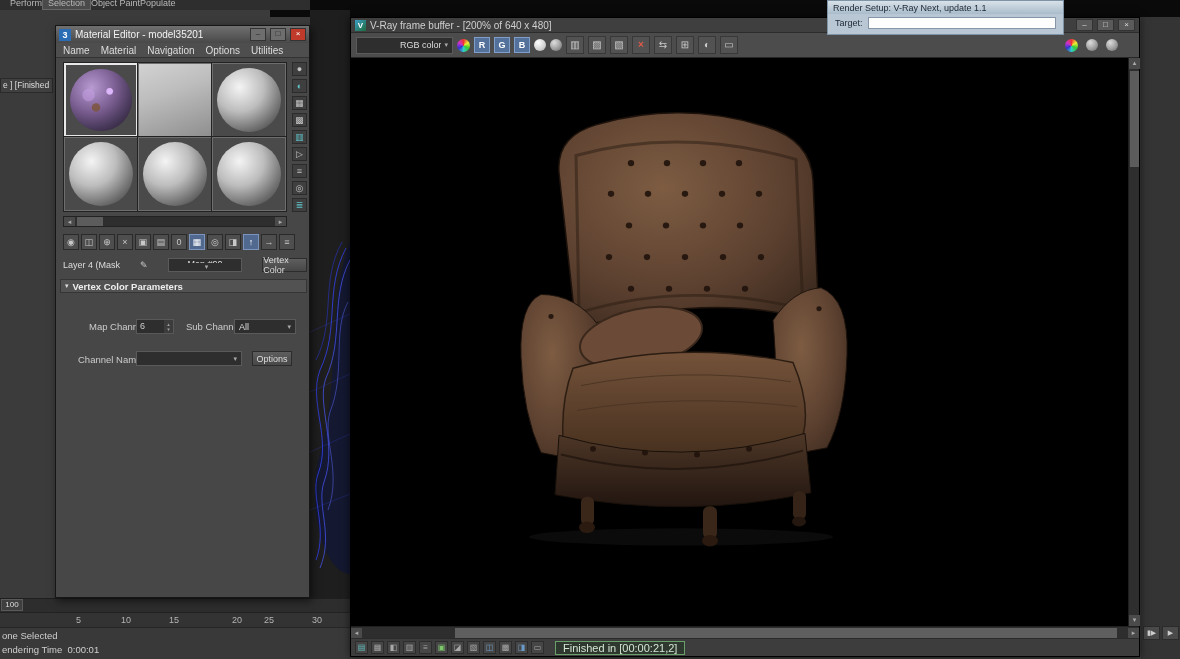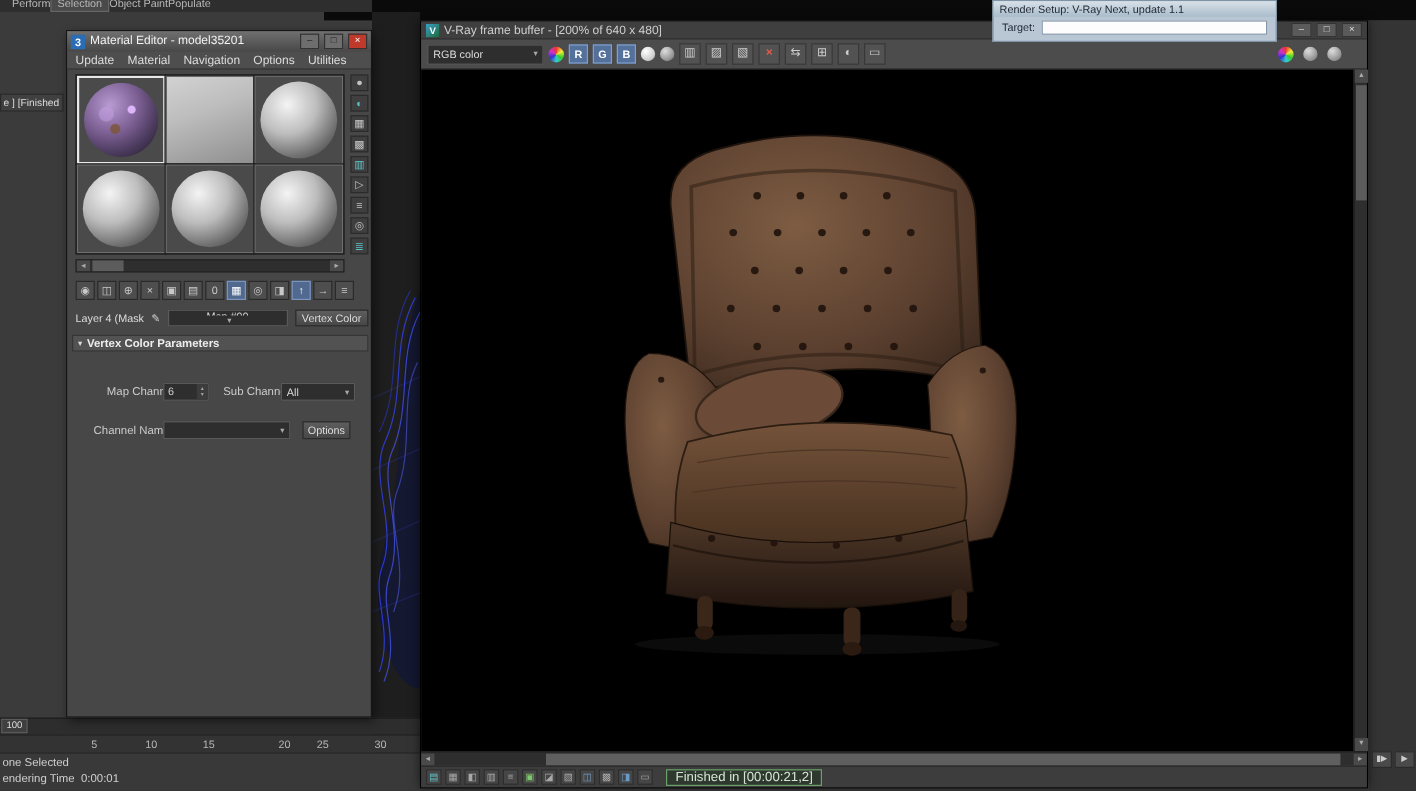--- a/index.html
+++ b/index.html
@@ -61,42 +61,42 @@
   .me-side{position:absolute;left:236px;top:36px;width:16px;display:flex;flex-direction:column;gap:3px;}
   .sicon{width:15px;height:14px;background:#3f3f3f;border:1px solid #2b2b2b;color:#c2c2c2;font-size:9px;text-align:center;line-height:13px;}
   .sicon.teal{color:#5fc3c9;}
   .me-hscroll{position:absolute;left:7px;top:190px;width:224px;height:11px;background:#2e2e2e;border:1px solid #222;display:flex;align-items:stretch;}
   .harr{width:11px;background:#4a4a4a;color:#aaa;font-size:7px;text-align:center;line-height:9px;}
   .hthumb{width:26px;background:#5c5c5c;margin-left:2px;}
   .hspace{flex:1;}
   .me-toolbar{position:absolute;left:7px;top:208px;width:244px;height:18px;display:flex;gap:2px;}
   .ticon{width:16px;height:16px;background:#4e4e4e;border:1px solid #2a2a2a;color:#c8c8c8;font-size:9px;text-align:center;line-height:14px;}
   .ticon.active{background:#51688f;border-color:#7b94bd;color:#fff;}
-  .me-layer{position:absolute;left:7px;top:231px;width:244px;height:15px;display:flex;align-items:center;gap:6px;}
+  .me-layer{position:absolute;left:7px;top:231px;width:244px;height:15px;display:flex;align-items:center;gap:20px;}
   .layer-lbl{font-size:9px;color:#ddd;white-space:nowrap;}
   .pencil{font-size:9px;color:#ccc;}
   .map-dd{width:104px;height:14px;flex-direction:column;}
   .vertex-btn{width:64px;height:14px;}
   .me-rollout{position:absolute;left:4px;top:253px;width:247px;height:14px;background:#525252;border:1px solid #353535;display:flex;align-items:center;gap:4px;padding:0 4px;}
   .me-rollout .ra{font-size:7px;color:#ddd;}
   .me-rollout .rt{font-size:9.5px;font-weight:bold;color:#eee;}
   .plbl{font-size:9.5px;color:#ccc;position:absolute;white-space:nowrap;}
   .numfield{position:absolute;background:#2e2e2e;border:1px solid #585858;display:flex;}
   .numval{flex:1;font-size:9px;color:#ccc;padding:1px 0 0 3px;}
   .spincol{width:9px;display:flex;flex-direction:column;justify-content:center;background:#3c3c3c;}
   .spincol span{font-size:5px;line-height:5px;color:#a0a0a0;text-align:center;}
 
   
   .win-vfb{left:350px;top:17px;width:790px;height:640px;background:#454545;border:1px solid #000;box-shadow:0 0 8px rgba(0,0,0,.6);z-index:20;}
   .vfb-title{position:absolute;left:0;top:0;width:100%;height:15px;background:#3f3f3f;display:flex;align-items:center;gap:4px;padding:0 4px;border-bottom:1px solid #2c2c2c;}
   .vfb-logo{width:11px;height:11px;background:linear-gradient(135deg,#3aa0c8,#1d6a3a);color:#fff;font-size:8px;font-weight:bold;text-align:center;line-height:11px;}
   .vfb-title-text{flex:1;font-size:10px;color:#cfcfcf;white-space:nowrap;overflow:hidden;}
   .vfb-btn{width:17px;height:12px;background:#5a5a5a;border:1px solid #333;color:#ddd;font-size:8px;line-height:9px;text-align:center;}
   .vfb-toolbar{position:absolute;left:0;top:15px;width:100%;height:25px;background:#4c4c4c;border-bottom:1px solid #262626;display:flex;align-items:center;gap:4px;padding:0 5px;}
-  .chan-dd{width:97px;height:17px;}
+  .chan-dd{width:97px;height:17px;justify-content:flex-end;}
   .vicon{width:18px;height:18px;background:#525252;border:1px solid #383838;color:#ccc;font-size:10px;text-align:center;line-height:16px;}
   .vicon.red{color:#e05a4a;font-weight:bold;}
   .rgbbtn{width:16px;height:16px;background:#54719c;border:1px solid #7f9fca;color:#fff;font-size:9px;font-weight:bold;text-align:center;line-height:14px;}
   .circle{border-radius:50%;}
   .c-white{width:12px;height:12px;background:radial-gradient(circle at 35% 30%,#fff,#d2d2d2 60%,#9a9a9a);}
   .c-gray{width:12px;height:12px;background:radial-gradient(circle at 35% 30%,#ddd,#9a9a9a 60%,#636363);}
   .c-rainbow{width:13px;height:13px;background:conic-gradient(#e33,#ee3,#3c3,#3cc,#33c,#c3c,#e33);}
   .vfb-rightgrp{margin-left:auto;display:flex;gap:8px;align-items:center;margin-right:16px;}
   .vfb-canvas{position:absolute;left:0;top:40px;width:777px;height:568px;background:#000;overflow:hidden;}
   .vfb-canvas svg{position:absolute;left:130px;top:40px;width:400px;height:460px;}
@@ -175,21 +175,21 @@
 
   <div class="abs win-me">
     <div class="me-title">
       <div class="me-logo">3</div>
       <div class="me-title-text">Material Editor - model35201</div>
       <div class="winbtn">–</div>
       <div class="winbtn">□</div>
       <div class="winbtn close">×</div>
     </div>
     <div class="me-menu">
-      <span>Update</span>
+      <span>Name</span>
       <span>Material</span>
       <span>Navigation</span>
       <span>Options</span>
       <span>Utilities</span>
     </div>
 
     <div class="sample-wrap">
       <div class="slot textured selected">
           <div class="sphere"></div>
         </div>

